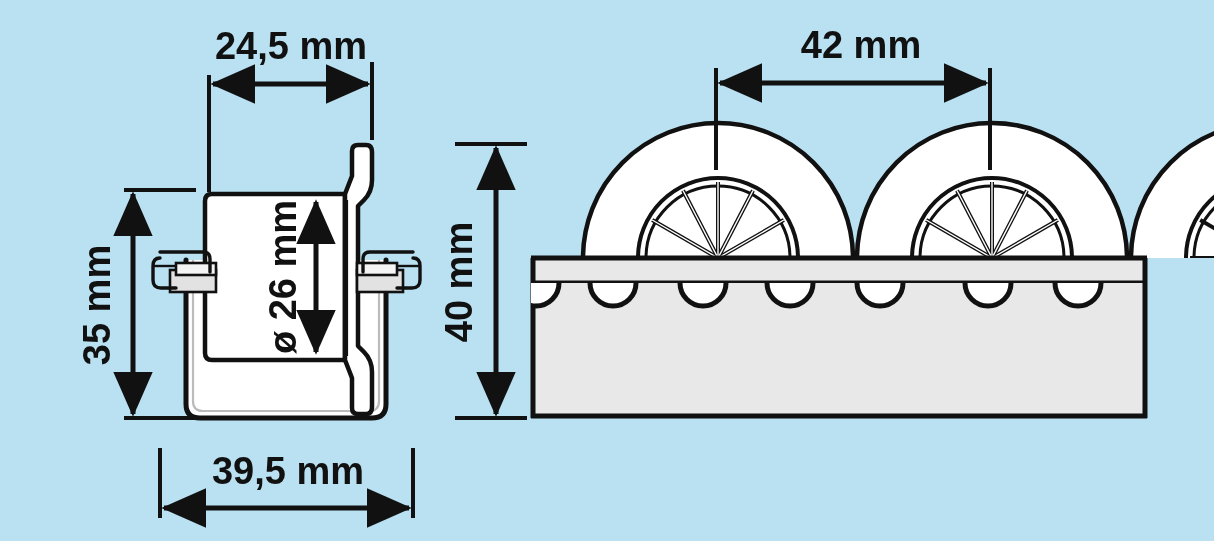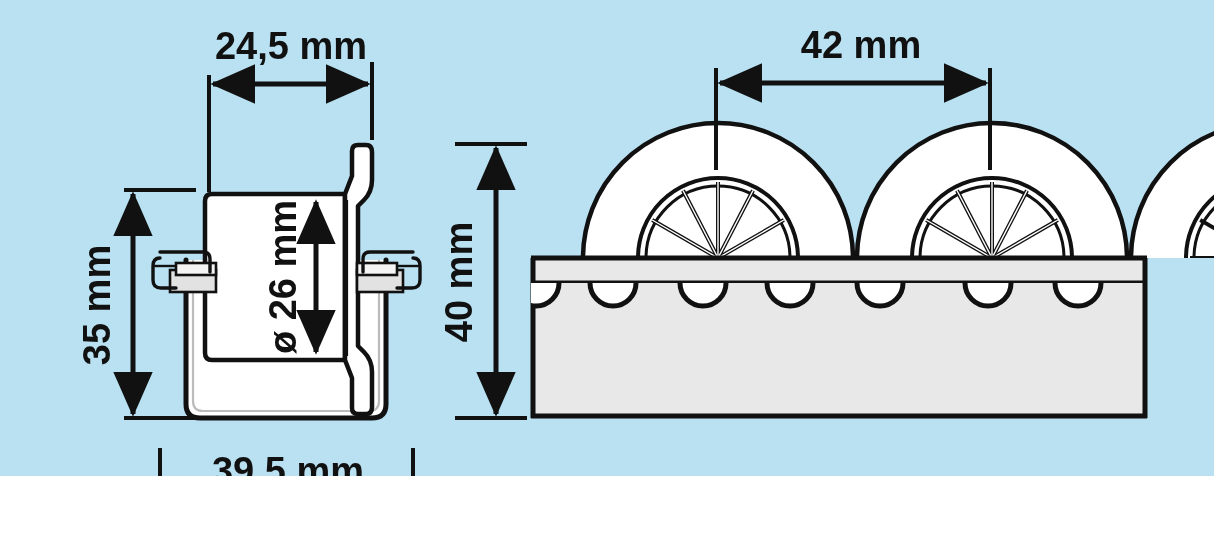--- a/index.html
+++ b/index.html
@@ -3,21 +3,21 @@
 <meta charset="utf-8">
 <style>
   html, body {
     margin: 0;
     padding: 0;
     background: #ffffff;
   }
   #stage {
     position: relative;
     width: 1214px;
-    height: 476px;
+    height: 541px;
     overflow: hidden;
     font-family: "Liberation Sans", sans-serif;
   }
   #stage svg {
     display: block;
   }
   .dim-text {
     font-family: "Liberation Sans", sans-serif;
     font-weight: bold;
     font-size: 38px;

